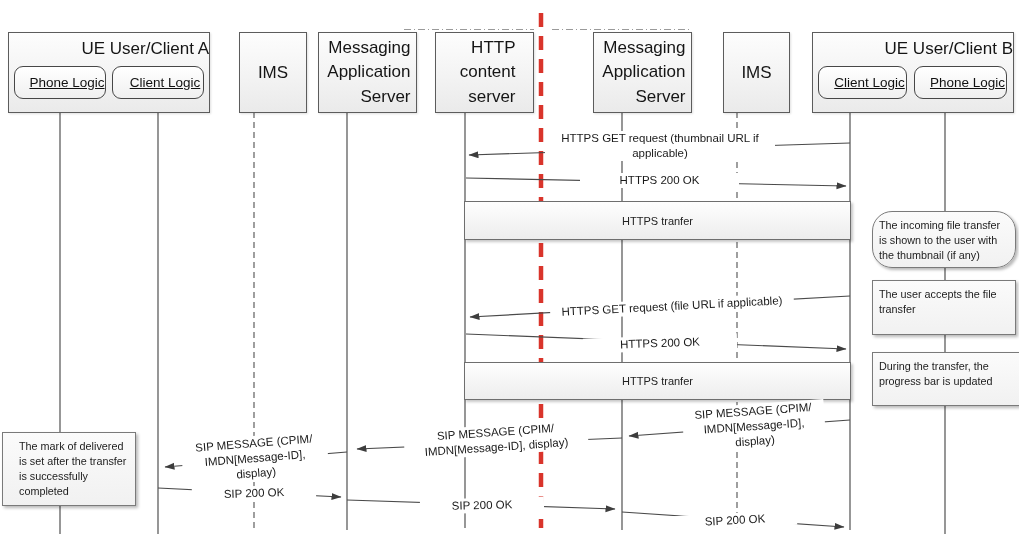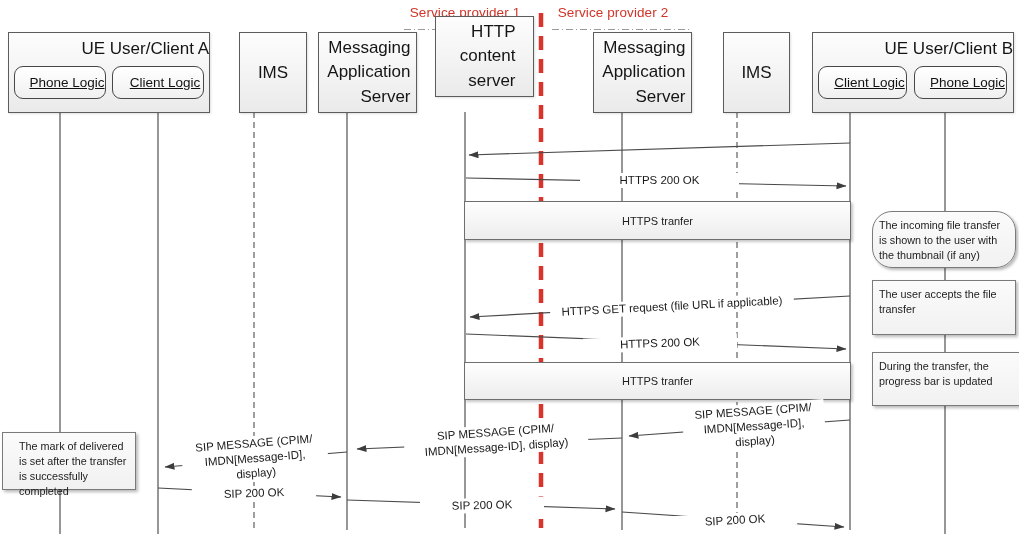--- a/index.html
+++ b/index.html
@@ -78,66 +78,65 @@
     <line x1="850" y1="296" x2="470" y2="317" stroke="#4a4a4a" stroke-width="1.2" marker-end="url(#ah)"></line>
     <line x1="466" y1="334" x2="846" y2="349" stroke="#4a4a4a" stroke-width="1.2" marker-end="url(#ah)"></line>
     <line x1="850" y1="420" x2="629" y2="436" stroke="#4a4a4a" stroke-width="1.2" marker-end="url(#ah)"></line>
     <line x1="622" y1="438" x2="357" y2="449" stroke="#4a4a4a" stroke-width="1.2" marker-end="url(#ah)"></line>
     <line x1="347" y1="452" x2="165" y2="467" stroke="#4a4a4a" stroke-width="1.2" marker-end="url(#ah)"></line>
     <line x1="158" y1="488" x2="341" y2="497" stroke="#4a4a4a" stroke-width="1.2" marker-end="url(#ah)"></line>
     <line x1="347" y1="500" x2="615" y2="509" stroke="#4a4a4a" stroke-width="1.2" marker-end="url(#ah)"></line>
     <line x1="622" y1="512" x2="844" y2="527" stroke="#4a4a4a" stroke-width="1.2" marker-end="url(#ah)"></line>
   </svg>
 
-  <div class="sp-label" style="left:385px;">Service provider 1</div>
-  <div class="sp-label" style="left:533px;">Service provider 2</div>
 
   <div class="hbox" style="left:8px;top:32px;width:202px;height:81px;">
     <div class="hbox-title">UE User/Client A</div>
     <div class="pill" style="left:5px;top:33px;width:92px;height:33px;">Phone Logic</div>
     <div class="pill" style="left:103px;top:33px;width:92px;height:33px;">Client Logic</div>
   </div>
 
   <div class="hbox center" style="left:219px;top:32px;width:68px;height:81px;">
     <div class="hbox-title">IMS</div>
   </div>
 
   <div class="hbox center" style="left:298px;top:32px;width:99px;height:81px;">
     <div class="hbox-title tw">Messaging Application Server</div>
   </div>
 
-  <div class="hbox center" style="left:415px;top:16px;width:99px;height:81px;">
+  <div class="hbox center" style="left:415px;top:32px;width:99px;height:81px;">
     <div class="hbox-title tn">HTTP content server</div>
   </div>
 
   <div class="hbox center" style="left:573px;top:32px;width:99px;height:81px;">
     <div class="hbox-title tw">Messaging Application Server</div>
   </div>
 
   <div class="hbox center" style="left:703px;top:32px;width:67px;height:81px;">
     <div class="hbox-title">IMS</div>
   </div>
 
   <div class="hbox" style="left:800px;top:32px;width:202px;height:81px;margin-left:12px;">
     <div class="hbox-title">UE User/Client B</div>
     <div class="pill" style="left:5px;top:33px;width:89px;height:33px;">Client Logic</div>
     <div class="pill" style="left:101px;top:33px;width:93px;height:33px;">Phone Logic</div>
   </div>
 
   <div class="transfer" style="left:464px;top:201px;width:387px;height:39px;">HTTPS tranfer</div>
   <div class="transfer" style="left:464px;top:362px;width:387px;height:38px;">HTTPS tranfer</div>
 
+  <div class="msg" style="left:545px;top:131px;width:226px;">HTTPS GET request (thumbnail URL if applicable)</div>
   <div class="msg" style="left:580px;top:173px;width:155px;">HTTPS 200 OK</div>
   <div class="msg" style="left:550px;top:299px;width:240px;transform:rotate(-3deg);">HTTPS GET request (file URL if applicable)</div>
   <div class="msg" style="left:583px;top:336px;width:150px;transform:rotate(-2deg);">HTTPS 200 OK</div>
   <div class="msg" style="left:683px;top:404px;width:138px;transform:rotate(-4deg);">SIP MESSAGE (CPIM/ IMDN[Message-ID], display)</div>
   <div class="msg" style="left:404px;top:425px;width:180px;transform:rotate(-4deg);">SIP MESSAGE (CPIM/ IMDN[Message-ID], display)</div>
   <div class="msg" style="left:182px;top:436px;width:142px;transform:rotate(-4.5deg);">SIP MESSAGE (CPIM/ IMDN[Message-ID], display)</div>
   <div class="msg" style="left:192px;top:486px;width:120px;transform:rotate(-2deg);">SIP 200 OK</div>
   <div class="msg" style="left:420px;top:498px;width:120px;transform:rotate(-1.5deg);">SIP 200 OK</div>
   <div class="msg" style="left:673px;top:513px;width:120px;transform:rotate(-3deg);">SIP 200 OK</div>
 
-  <div class="note" style="left:2px;top:432px;width:134px;height:58px;padding-left:16px;">The mark of delivered is set after the transfer is successfully completed</div>
+  <div class="note" style="left:2px;top:432px;width:134px;height:74px;padding-left:16px;">The mark of delivered is set after the transfer is successfully completed</div>
   <div class="note" style="left:872px;top:211px;width:144px;height:57px;border-radius:20px;">The incoming file transfer is shown to the user with the thumbnail (if any)</div>
   <div class="note" style="left:872px;top:280px;width:144px;height:55px;">The user accepts the file transfer</div>
   <div class="note" style="left:872px;top:352px;width:160px;height:54px;">During the transfer, the progress bar is updated</div>
 
 </div>
 
 </body></html>

